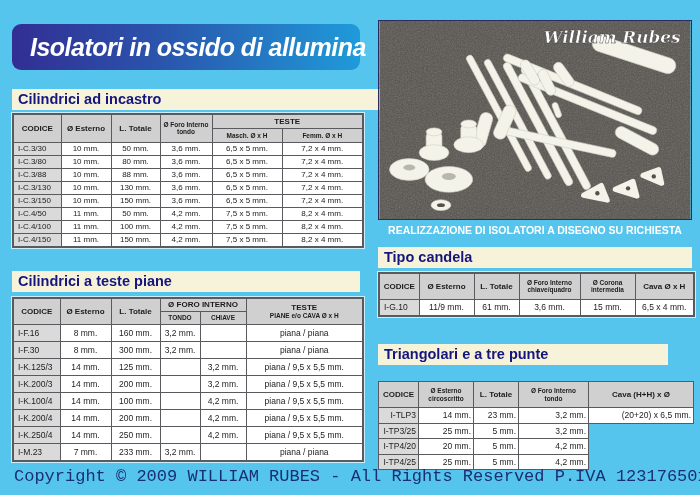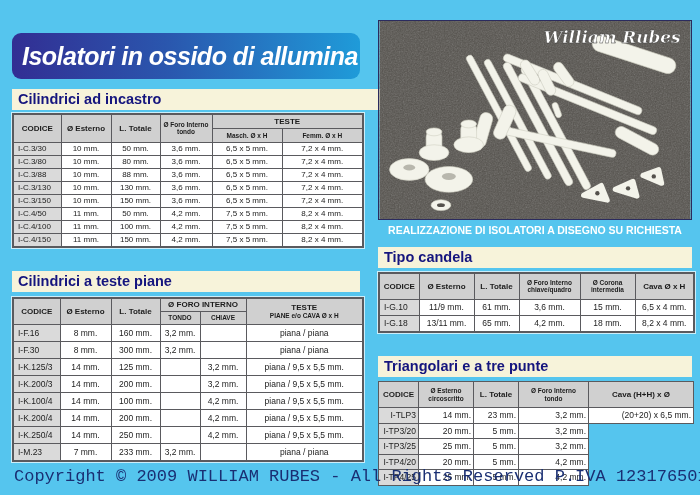--- a/index.html
+++ b/index.html
@@ -7,33 +7,33 @@
   .page {
     position:relative; width:700px; height:495px;
     background:#55C5EE; overflow:hidden;
   }
   
   .banner {
     position:absolute; left:12px; top:24px; width:348px; height:46px;
     border-radius:9px;
     background:linear-gradient(90deg,#322E93 0%, #2A57AE 45%, #1F9BD9 100%);
     color:#fff; font-weight:bold; font-style:italic;
-    font-size:25px; line-height:46px; padding-left:10px; box-sizing:border-box;
-    letter-spacing:-0.5px; white-space:nowrap;margin-top:9px;
+    font-size:25px; line-height:46px; padding-left:18px; box-sizing:border-box;
+    letter-spacing:-0.5px; white-space:nowrap;
   }
   
   .secbar {
     position:absolute; height:21px; background:#F7F3DA;
     color:#15157E; font-weight:bold; font-size:14.5px; line-height:21px;
     padding-left:6px; box-sizing:border-box; white-space:nowrap;
   }
   .sec-incastro   { left:12px;  top:89px;  width:368px; }
   .sec-piane      { left:12px;  top:271px; width:348px; }
   .sec-candela    { left:378px; top:247px; width:314px; }
-  .sec-triangolari{ left:378px; top:356px; width:314px; }
+  .sec-triangolari{ left:378px; top:344px; width:290px; }
   
   table {
     position:absolute; border-collapse:collapse; table-layout:fixed;
     background:transparent; color:#1c1c1c;
   }
   th, td {
     border:1px solid #5A5A5E; overflow:hidden; white-space:nowrap;
     padding:0 2px; text-align:center; font-size:8px;
   }
   th { background:#D0D0D0; font-weight:bold;margin-top:24px; }
@@ -360,28 +360,20 @@
     </thead>
     <tbody>
         <tr>
           <td class="codice">I-G.10</td>
           <td>11/9 mm.</td>
           <td>61 mm.</td>
           <td>3,6 mm.</td>
           <td>15 mm.</td>
           <td>6,5 x 4 mm.</td>
         </tr>
-        <tr>
-          <td class="codice">I-G.18</td>
-          <td>13/11 mm.</td>
-          <td>65 mm.</td>
-          <td>4,2 mm.</td>
-          <td>18 mm.</td>
-          <td>8,2 x 4 mm.</td>
-        </tr>
       </tbody>
   </table>
 
   <div class="secbar sec-triangolari">Triangolari e a tre punte</div>
 
   <table class="t4">
     <colgroup>
         <col style="width:40px">
         <col style="width:55px">
         <col style="width:45px">
@@ -405,27 +397,20 @@
     </thead>
     <tbody>
         <tr>
           <td class="codice">I-TLP3</td>
           <td>14 mm.</td>
           <td>23 mm.</td>
           <td>3,2 mm.</td>
           <td>(20+20) x 6,5 mm.</td>
         </tr>
         <tr>
-          <td class="codice">I-TP3/20</td>
-          <td>20 mm.</td>
-          <td>5 mm.</td>
-          <td>3,2 mm.</td>
-          <td class="absent"></td>
-        </tr>
-        <tr>
           <td class="codice">I-TP3/25</td>
           <td>25 mm.</td>
           <td>5 mm.</td>
           <td>3,2 mm.</td>
           <td class="absent"></td>
         </tr>
         <tr>
           <td class="codice">I-TP4/20</td>
           <td>20 mm.</td>
           <td>5 mm.</td>

